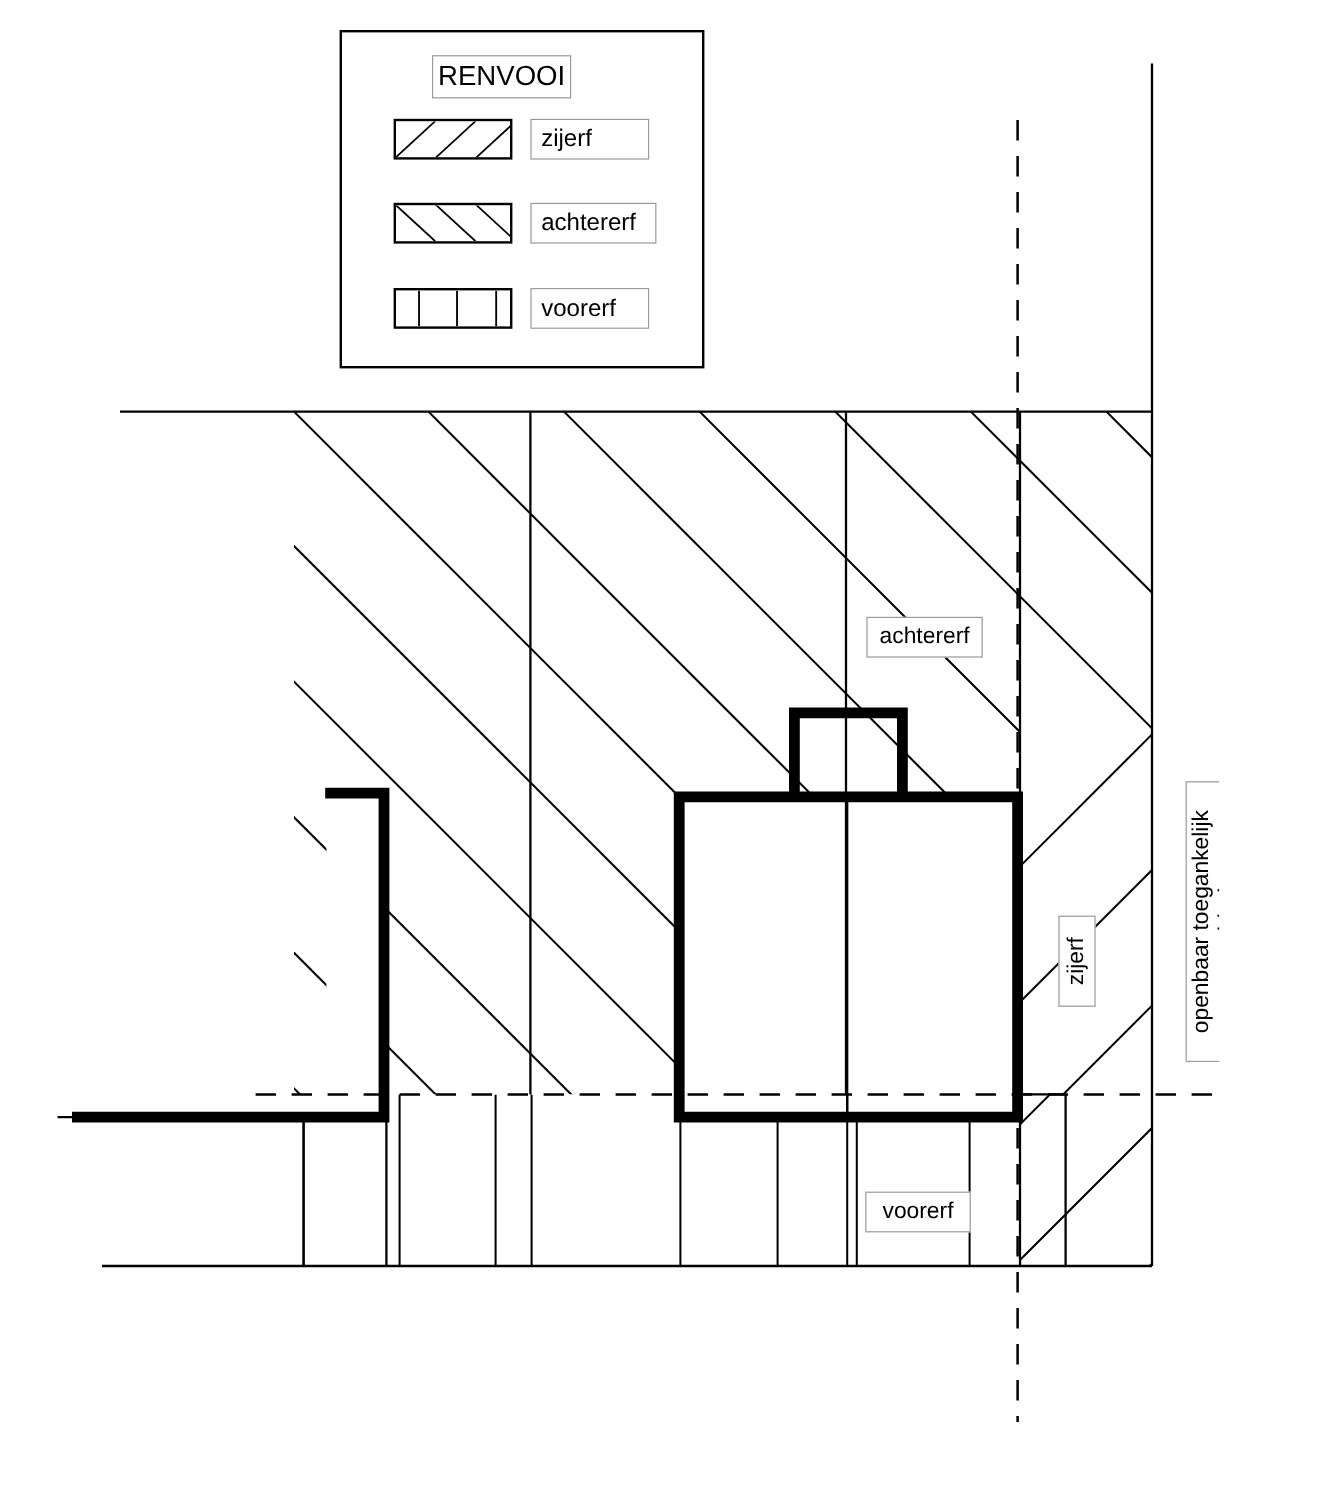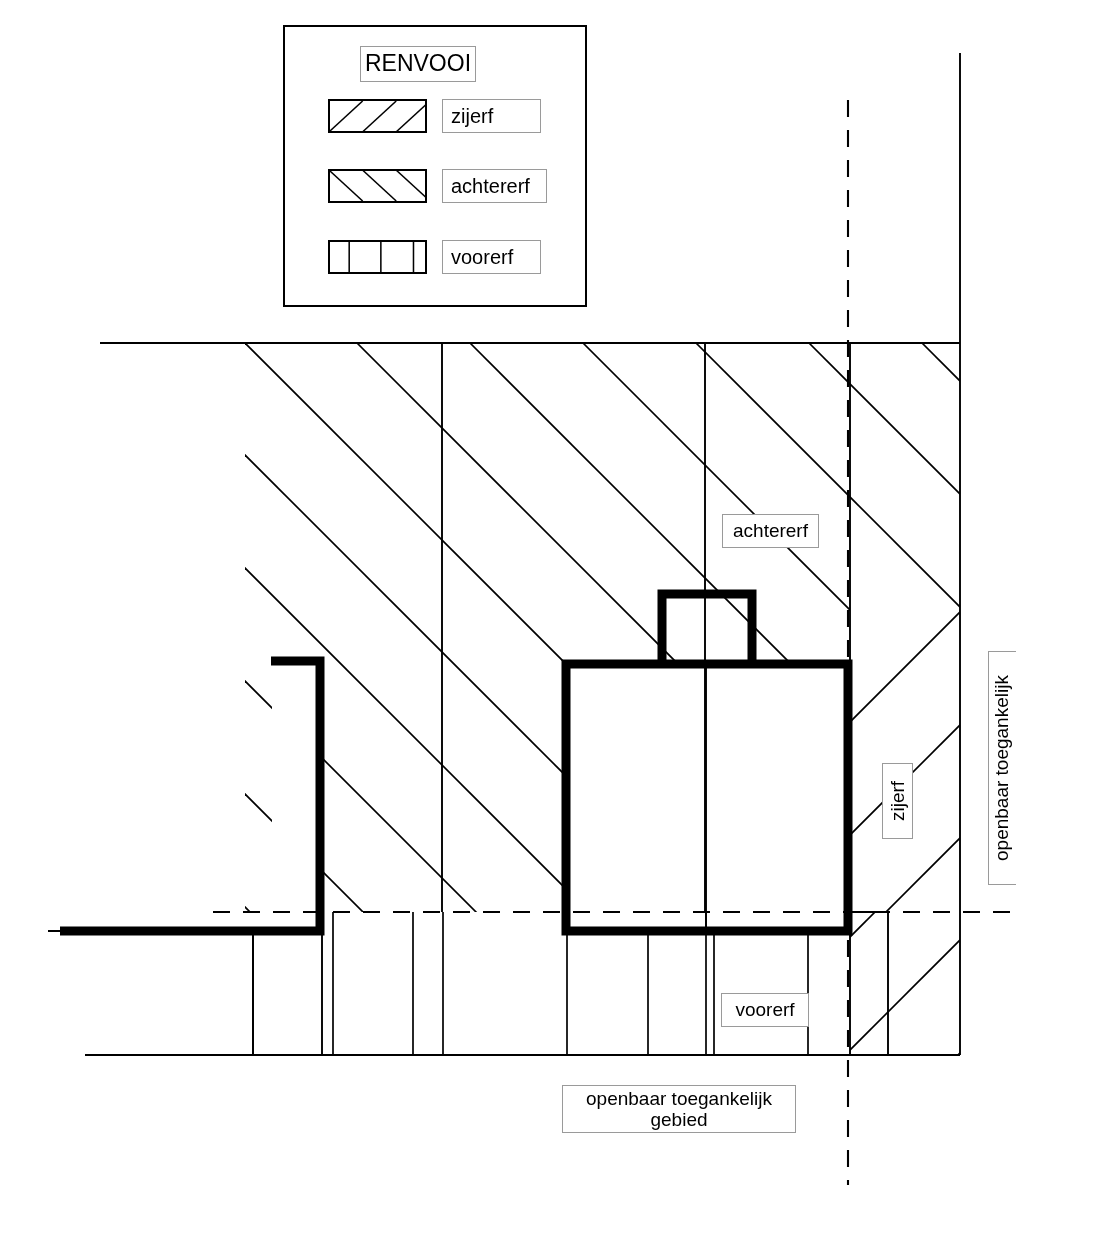--- a/index.html
+++ b/index.html
@@ -221,19 +221,17 @@
     </svg>
   </div>
   <div class="lbl legend-name" style="left:442px; top:240px; width:99px;">voorerf</div>
 
   <div class="lbl map-label" style="left:722px; top:514px; width:97px; height:34px;">achtererf</div>
 
   <div class="lbl map-label lbl-rot" style="left:882px; top:763px; width:31px; height:76px;">zijerf</div>
 
   <div class="lbl map-label" style="left:721px; top:993px; width:88px; height:34px;">voorerf</div>
 
-  <div class="lbl map-label" style="left:562px; top:1085px; width:234px; height:48px;">openbaar toegankelijk
-gebied</div>
 
   <div class="lbl map-label lbl-rot" style="left:988px; top:651px; width:48px; height:234px;">openbaar toegankelijk
 gebied</div>
 
 </div>
 
 </body></html>

